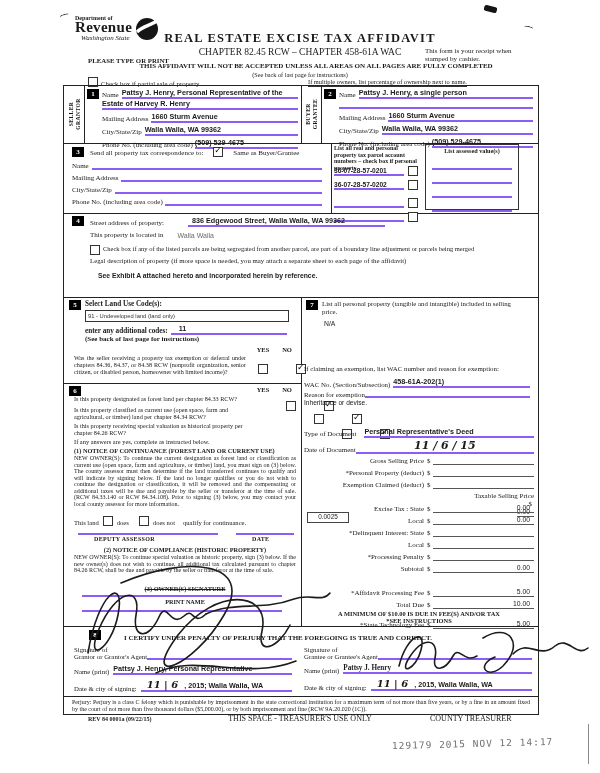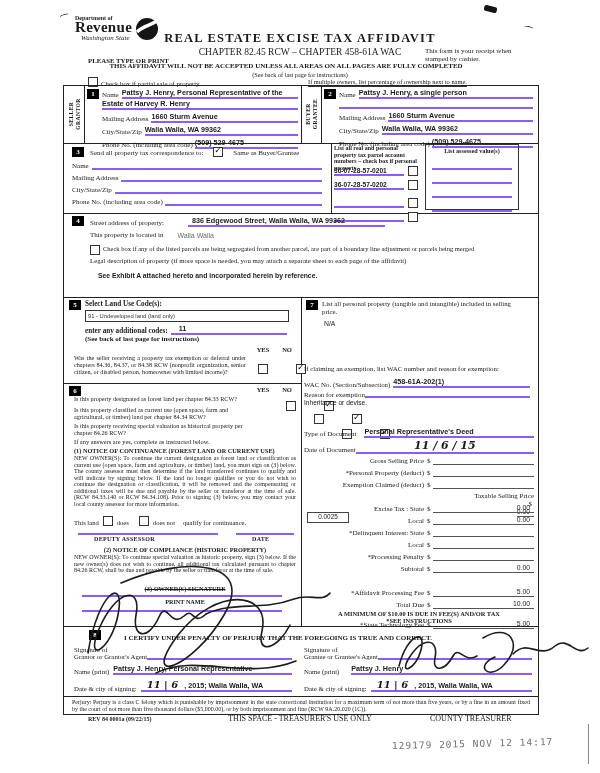--- a/index.html
+++ b/index.html
@@ -58,21 +58,21 @@
 
   <div class="abs" style="left:150px;top:31px;width:300px;text-align:center;">
     <div style="font-size:12.5px;font-weight:bold;letter-spacing:1.2px;">REAL ESTATE EXCISE TAX AFFIDAVIT</div>
     <div style="font-size:9.5px;margin-top:1px;">CHAPTER 82.45 RCW – CHAPTER 458-61A WAC</div>
   </div>
 
   <div class="abs lbl" style="left:88px;top:57px;font-weight:bold;font-size:6.8px;">PLEASE TYPE OR PRINT</div>
 
   <div class="abs" style="left:425px;top:47px;width:105px;font-size:7px;line-height:8px;">This form is your receipt when stamped by cashier.</div>
 
-  <div class="abs" style="left:56px;top:62px;width:460px;text-align:center;font-weight:bold;font-size:7px;">THIS AFFIDAVIT WILL NOT BE ACCEPTED UNLESS ALL AREAS ON ALL PAGES ARE FULLY COMPLETED</div>
+  <div class="abs" style="left:86px;top:62px;width:460px;text-align:center;font-weight:bold;font-size:7px;">THIS AFFIDAVIT WILL NOT BE ACCEPTED UNLESS ALL AREAS ON ALL PAGES ARE FULLY COMPLETED</div>
   <div class="abs" style="left:70px;top:71px;width:460px;text-align:center;font-size:6.2px;">(See back of last page for instructions)</div>
 
   <div class="abs row" style="left:88px;top:77px;font-size:6.8px;gap:3px;">
     <span class="cb"></span>
     <span>Check box if partial sale of property</span>
   </div>
   <div class="abs" style="left:308px;top:78px;font-size:6.4px;border-bottom:1px solid #333;padding-bottom:1px;">If multiple owners, list percentage of ownership next to name.</div>
 
   <div class="form">
 
@@ -400,21 +400,21 @@
     </div>
 
     <div class="abs" style="left:240px;top:560px;width:228px;">
       <div style="font-size:6.8px;">Signature of</div>
       <div class="row" style="font-size:6.8px;">
           <span>Grantee or Grantee's Agent</span>
           <span class="grow ul"></span>
         </div>
       <div class="row" style="font-size:6.8px;margin-top:4px;">
           <span>Name (print)</span>
-          <span class="grow ul val" style="margin-left:12px;">Pattsy J. Henry</span>
+          <span class="grow ul val" style="margin-left:4px;font-family:Liberation Serif, serif;">Pattsy J. Henry</span>
         </div>
       <div class="row" style="font-size:6.8px;margin-top:4px;">
         <span>Date &amp; city of signing:</span>
         <span class="ul hand" style="margin-left:4px;padding:0 6px;font-size:10px;">11 | 6</span>
         <span class="grow ul val">, 2015, Walla Walla, WA</span>
       </div>
     </div>
 
     
     <div class="abs justif" style="left:8px;top:613px;width:458px;font-size:6px;line-height:6.6px;">Perjury: Perjury is a class C felony which is punishable by imprisonment in the state correctional institution for a maximum term of not more than five years, or by a fine in an amount fixed by the court of not more than five thousand dollars ($5,000.00), or by both imprisonment and fine (RCW 9A.20.020 (1C)).</div>

